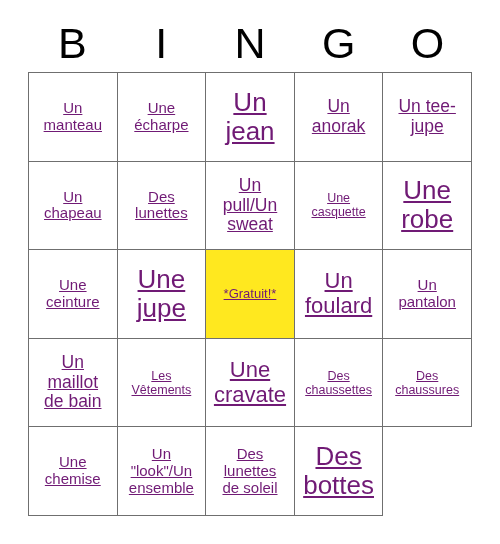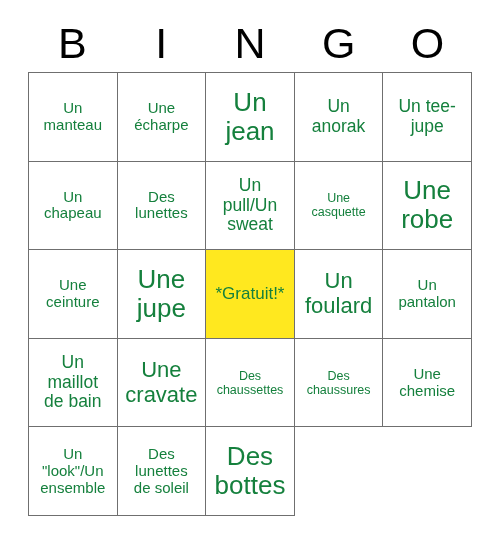--- a/index.html
+++ b/index.html
@@ -57,44 +57,45 @@
     background: #ffffff;
   }
   .cell {
     box-sizing: border-box;
     border-right: 1px solid #6f6f6f;
     border-bottom: 1px solid #6f6f6f;
     display: flex;
     align-items: center;
     justify-content: center;
     text-align: center;
-    color: #15803d;
+    color: #701a75;
     padding: 1px 2px;
     overflow: hidden;
     background: #ffffff;
+    text-decoration: underline;
   }
   .cell-text {
     display: block;
     width: 100%;
     line-height: 1.12;
     white-space: pre-line;
     font-family: "Liberation Sans", sans-serif;
   }
   
   .fs-xs .cell-text { font-size: 12.5px; }
   .fs-sm .cell-text { font-size: 15px; }
   .fs-md .cell-text { font-size: 17.5px; }
   .fs-lg .cell-text { font-size: 22px; }
   .fs-xl .cell-text { font-size: 26px; }
 
   .cell.free {
     background: #FFE81F;
   }
   .cell.free .cell-text {
-    font-size: 17px;
+    font-size: 13px;
     font-weight: 400;
   }
 </style>
 </head>
 <body>
 
 <div class="card">
 
   <div class="header-row">
     <div class="header-cell">B</div>
@@ -163,20 +164,24 @@
       </div>
       <div class="cell fs-sm">
         <span class="cell-text">Un
 pantalon</span>
       </div>
       <div class="cell fs-md">
         <span class="cell-text">Un
 maillot
 de bain</span>
       </div>
+      <div class="cell fs-xs">
+        <span class="cell-text">Les
+Vêtements</span>
+      </div>
       <div class="cell fs-lg">
         <span class="cell-text">Une
 cravate</span>
       </div>
       <div class="cell fs-xs">
         <span class="cell-text">Des
 chaussettes</span>
       </div>
       <div class="cell fs-xs">
         <span class="cell-text">Des

